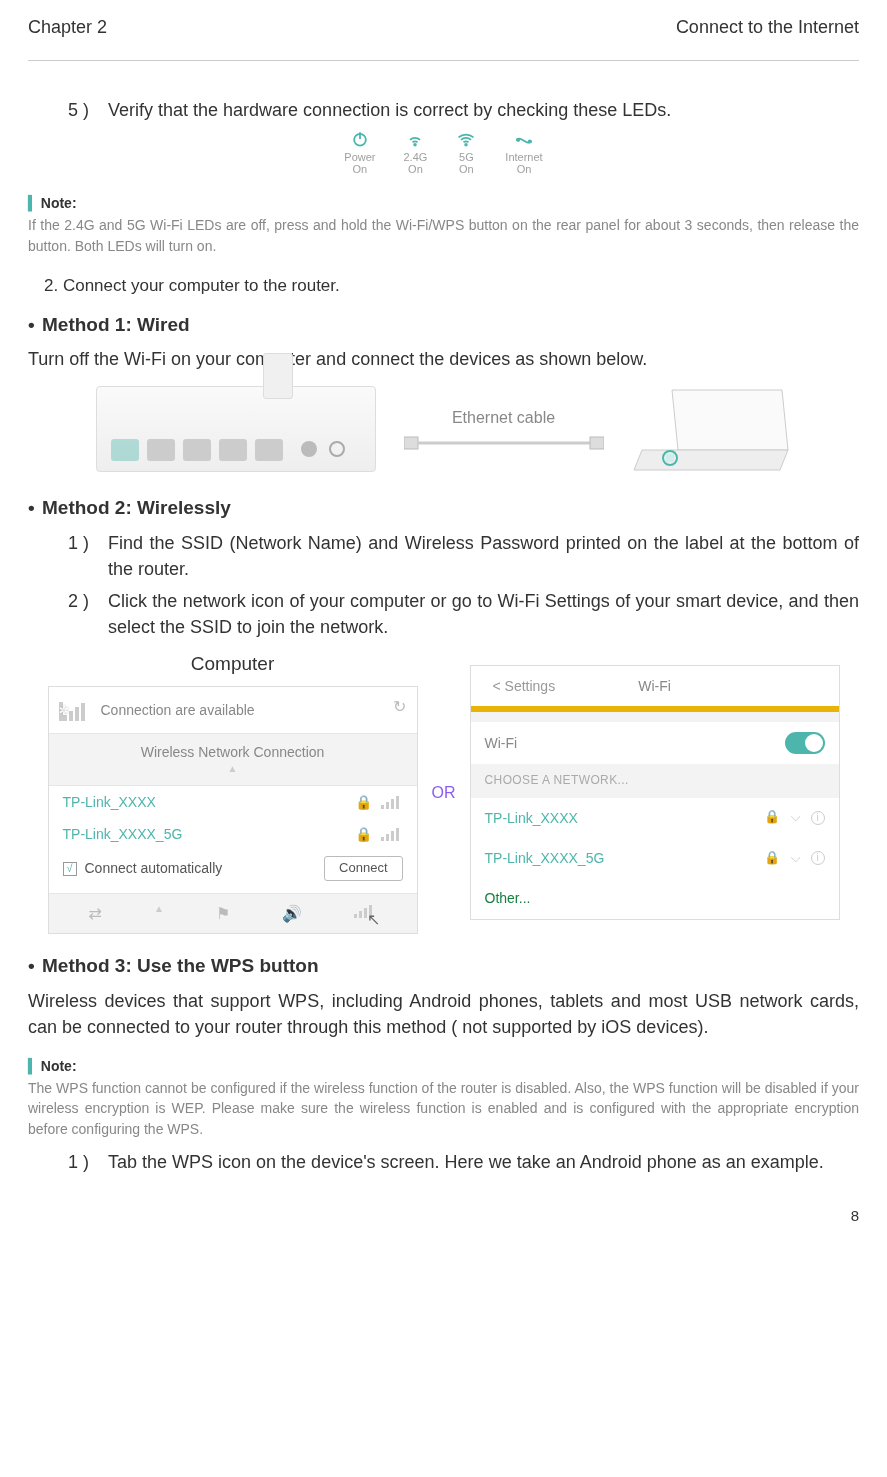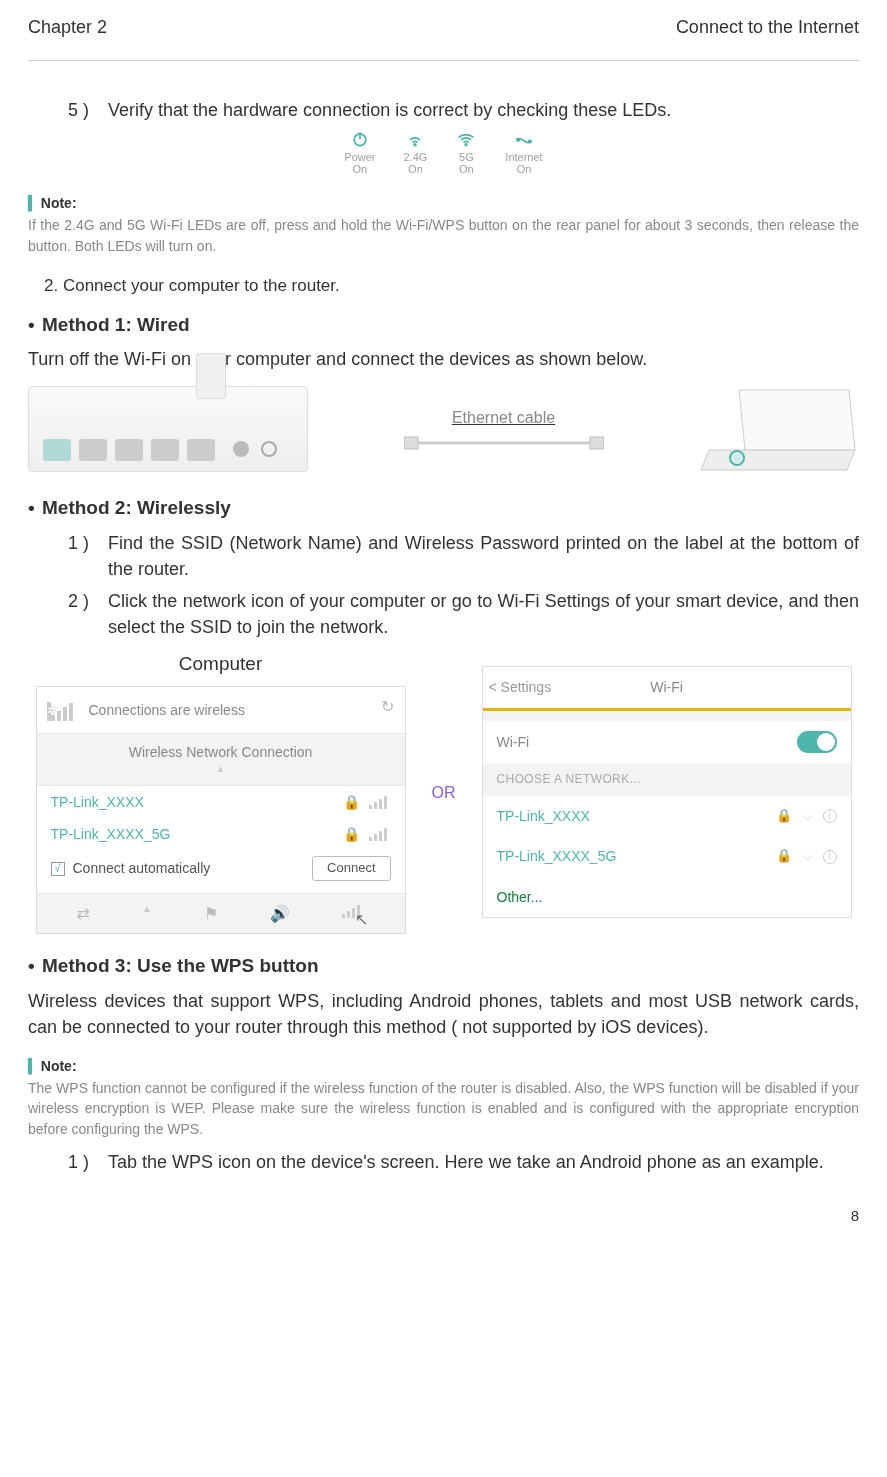--- a/index.html
+++ b/index.html
@@ -28,33 +28,33 @@
   .section-h { font-size:17px; margin: 18px 0 10px 16px; }
   .method { font-size:19px; font-weight:bold; margin:12px 0 8px 0; }
   .method::before { content:"•"; display:inline-block; width:14px; }
   .note-lbl { font-size:14px; font-weight:bold; color:#333; }
   .note-mark{ color:#4db6ac; font-size:14px; margin-right:2px; }
   .note-txt { font-size:14px; color:#888; line-height:1.45; margin:0 0 10px 0; text-align: justify;}
   .led-row { display:flex; justify-content:center; gap:28px; margin:6px 0 14px 0; }
   .led { text-align:center; color:#4db6ac; font-size:12px; }
   .led svg { display:block; margin:0 auto 2px auto; }
   .led .sub { color:#a0a0a0; font-size:11px; line-height:1.1; }
-  .diagram { display:flex; align-items:center; justify-content:space-between; gap:28px; margin:10px 0 20px 0;text-decoration:underline; }
+  .diagram { display:flex; align-items:center; justify-content:center; gap:28px; margin:10px 0 20px 0; }
   .router-box{ width:280px; height:86px; border:1px solid #ddd; border-radius:4px; background:linear-gradient(#fafafa,#eee); position:relative; }
   .router-top{ position:absolute; top:-34px; left:60%; width:30px; height:46px; background:#f0f0f0; border:1px solid #ddd; border-radius:3px; }
   .router-ports{ position:absolute; bottom:10px; left:14px; display:flex; gap:8px; }
   .router-ports span{ width:28px; height:22px; background:#ccc; border-radius:3px; display:block;}
   .router-ports span:first-child{ background:#4db6ac; opacity:.4; }
   .router-btn{ position:absolute; right:30px; bottom:14px; width:16px;height:16px;border:2px solid #aaa;border-radius:50%;}
   .router-btn2{ position:absolute; right:58px; bottom:14px; width:16px;height:16px;background:#bbb;border-radius:50%;}
   .cable { text-align:center; }
   .cable-lbl{ font-size:16px; color:#888; margin-bottom:4px;}
   .cable svg{ display:block;}
   .laptop { width:160px; }
-  .panels { display:flex; align-items:center; justify-content:center; gap:26px; margin:10px 0 18px 0; }
+  .panels { display:flex; align-items:center; justify-content:center; gap:14px; margin:10px 0 18px 0; }
   .panel-col{ flex:0 0 370px; }
   .panel-title{ text-align:center; margin-bottom:8px; font-size:19px;}
   .win-panel, .ios-panel { border:1px solid #ddd; background:#fff; font-size:14px; color:#888; }
   .win-top { padding:12px 14px; display:flex; align-items:center; gap:10px; position:relative;}
   .win-top .refresh{ position:absolute; right:10px; top:8px; color:#bbb; font-size:16px;}
   .win-bars{ width:28px;height:22px;position:relative;}
   .win-bars span{position:absolute;bottom:0;width:4px;background:#ccc;}
   .win-bars span:nth-child(1){height:6px;left:0;}
   .win-bars span:nth-child(2){height:10px;left:6px;}
   .win-bars span:nth-child(3){height:14px;left:12px;}
@@ -69,21 +69,21 @@
   .bars-sm span:nth-child(1){height:4px;left:0;}
   .bars-sm span:nth-child(2){height:7px;left:5px;}
   .bars-sm span:nth-child(3){height:10px;left:10px;}
   .bars-sm span:nth-child(4){height:13px;left:15px;}
   .win-auto{ padding:6px 14px 12px 14px; display:flex; align-items:center; gap:8px; color:#555; border-bottom:1px solid #e6e6e6;}
   .chk{ width:14px;height:14px;border:1px solid #999;display:inline-flex;align-items:center;justify-content:center;color:#4db6ac;font-size:11px;}
   .connect-btn{ margin-left:auto; border:1px solid #bbb; border-radius:3px; padding:2px 14px; font-size:13px;}
   .win-tray{ background:#f3f3f3; padding:8px 14px; display:flex; justify-content:space-around; color:#bbb; font-size:16px; position:relative;}
   .cursor{ position:absolute; right:36px; bottom:2px; font-size:16px; color:#666;}
   .sep-or{ font-size:16px; color:#8b5cf6;}
-  .ios-hdr{ padding:10px 6px; display:flex; align-items:center; position:relative; border-bottom:3px solid #eab308;}
+  .ios-hdr{ padding:10px 22px; display:flex; align-items:center; position:relative; border-bottom:6px solid #eab308;}
   .ios-back{ color:#999;}
   .ios-title{ position:absolute; left:50%; transform:translateX(-50%);}
   .ios-row{ padding:10px 14px; display:flex; justify-content:space-between; align-items:center;}
   .toggle{ width:40px;height:22px;background:#4db6ac;border-radius:11px;position:relative;}
   .toggle::after{content:"";position:absolute;right:2px;top:2px;width:18px;height:18px;background:#fff;border-radius:50%;}
   .ios-choose{ background:#f3f3f3; padding:8px 14px; font-size:12px; letter-spacing:.4px; color:#aaa;}
   .ios-net{ padding:10px 14px; display:flex; justify-content:space-between; align-items:center; color:#4db6ac;}
   .ios-net .ic{ color:#ccc; display:flex; gap:10px; align-items:center; font-size:13px;}
   .info-circ{ width:14px;height:14px;border:1px solid #ccc;border-radius:50%;display:inline-flex;align-items:center;justify-content:center;font-size:10px;}
   .pg-num{ text-align:right; font-size:15px; margin-top:30px;}
@@ -195,21 +195,21 @@
     <div class="panel-title">Computer</div>
     <div class="win-panel">
       <div class="win-top">
         <span class="win-bars">
             <span></span>
             <span></span>
             <span></span>
             <span></span>
             <span class="win-star">✲</span>
           </span>
-        <span>Connections are wireless</span>
+        <span>Connection are available</span>
         <span class="refresh">↻</span>
       </div>
       <div class="win-sec-hdr">
         <span>Wireless Network Connection</span>
         <span class="tri">▲</span>
       </div>
       <div class="win-net">
         <span>TP-Link_XXXX</span>
         <span class="icons">
             <span>🔒</span>

